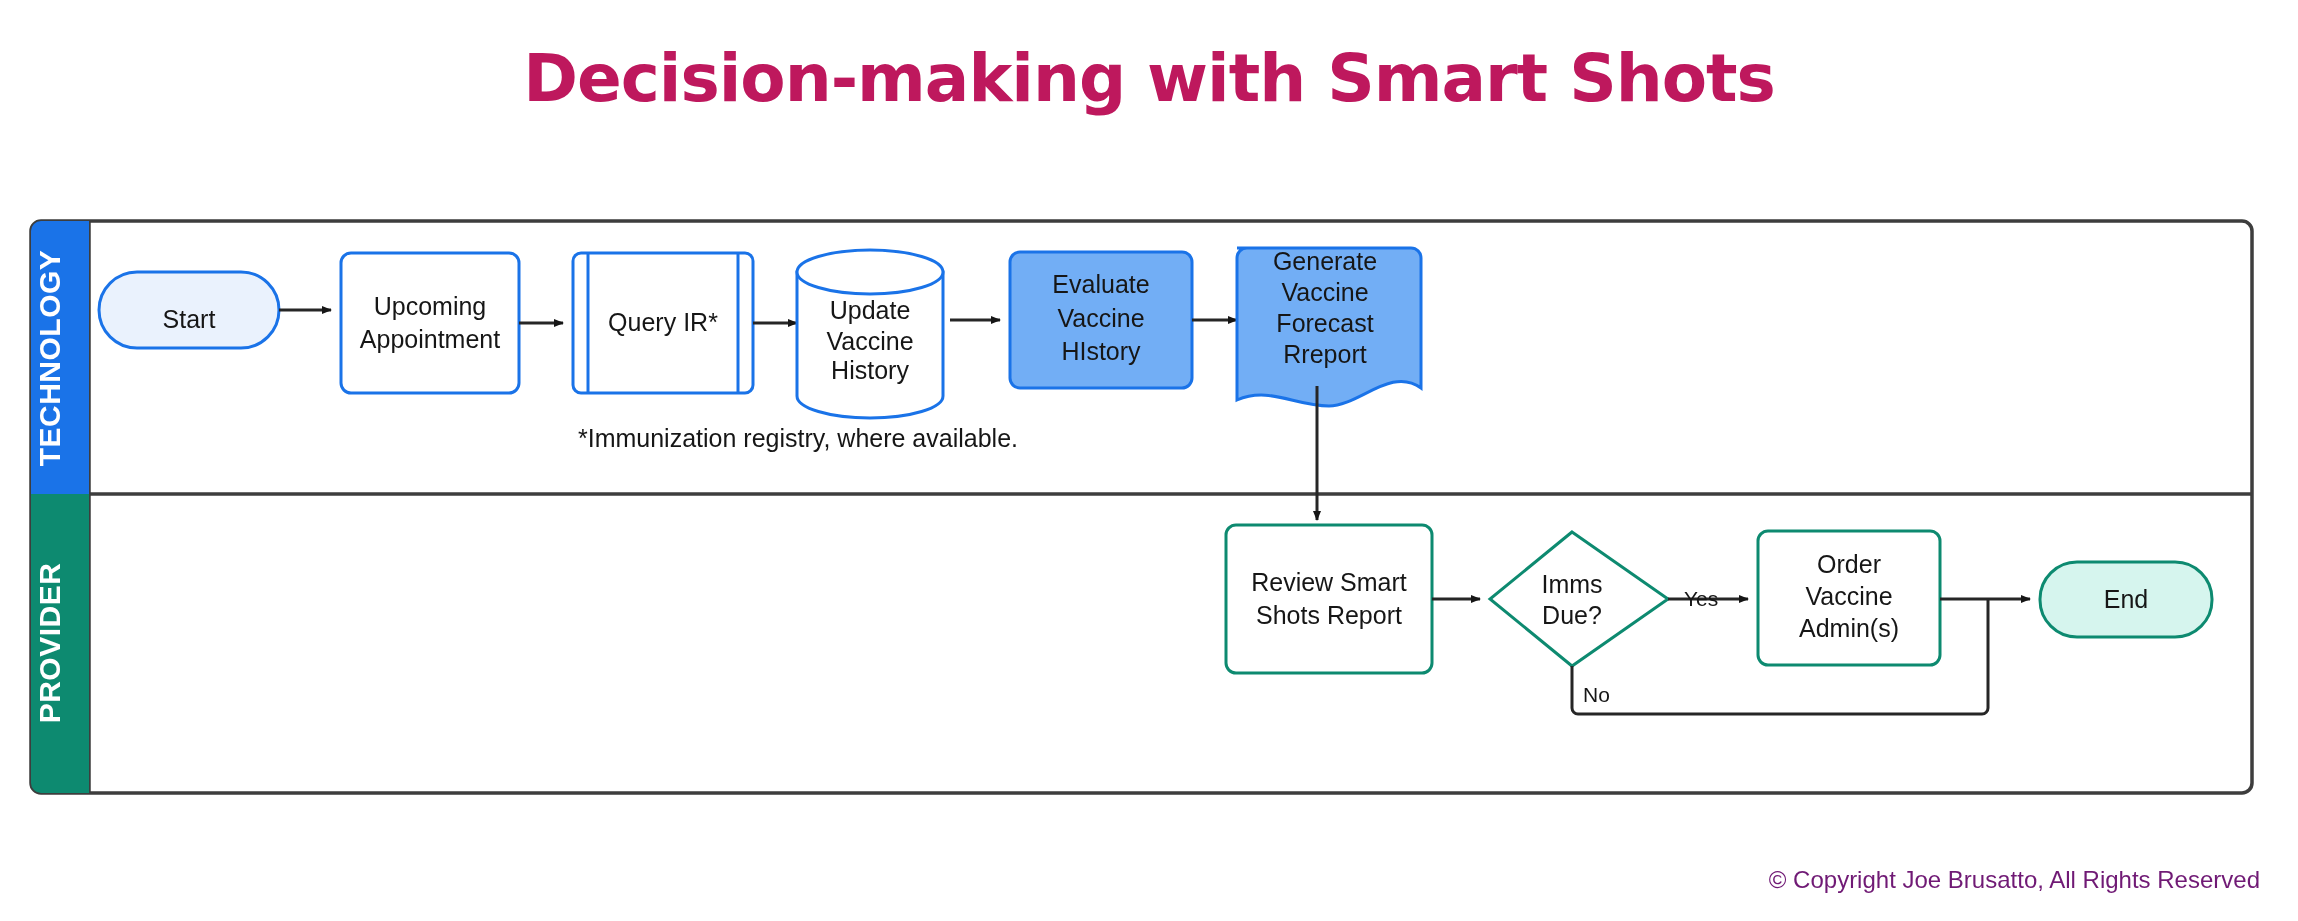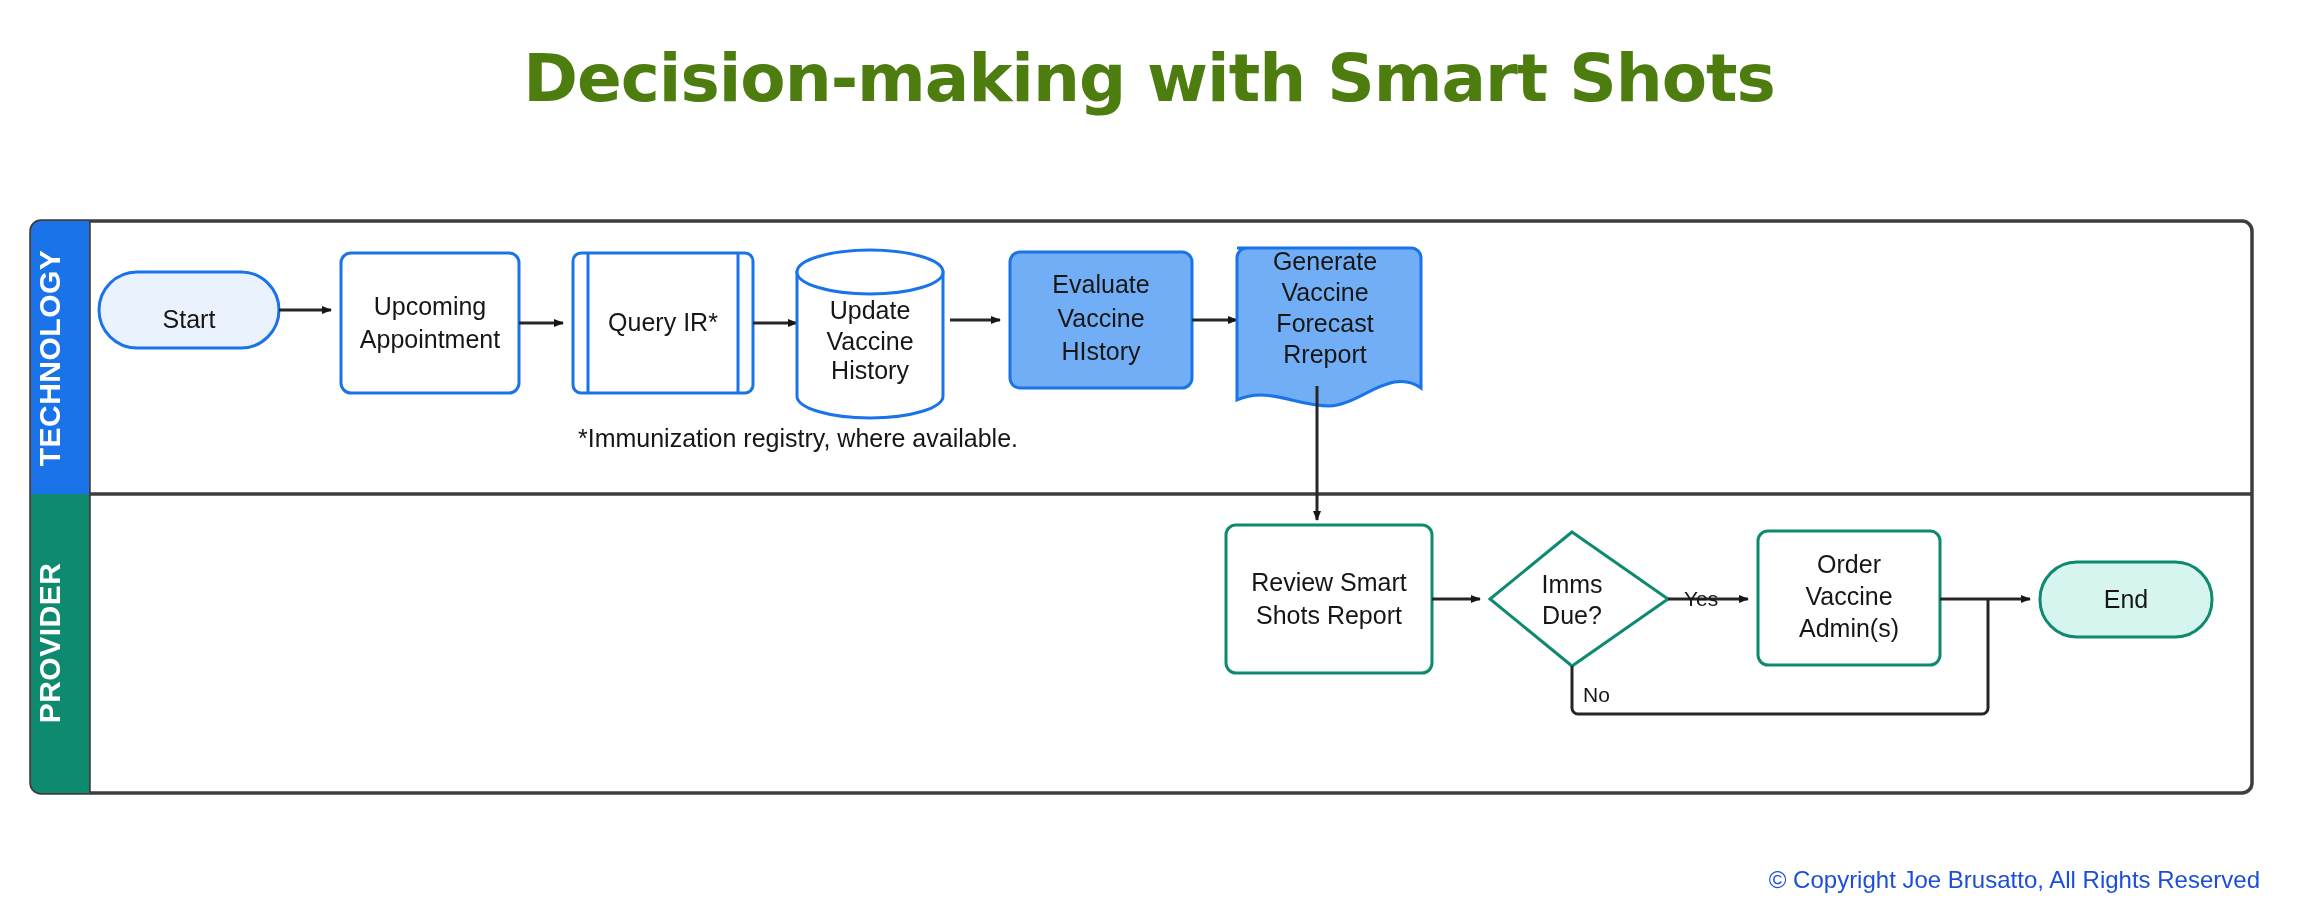--- a/index.html
+++ b/index.html
@@ -16,21 +16,21 @@
   }
   #page-title {
     position: absolute;
     left: 0;
     top: 40px;
     width: 2298px;
     text-align: center;
     font-size: 66px;
     font-weight: bold;
     letter-spacing: -1px;
-    color: #4d7c0f;
+    color: #be185d;
     font-family: "DejaVu Sans", sans-serif;
   }
   #diagram-wrap {
     position: absolute;
     left: 0;
     top: 0;
     width: 2298px;
     height: 921px;
   }
   svg { display: block; }
@@ -58,21 +58,21 @@
     font-family: "Liberation Sans", sans-serif;
     font-size: 25px;
     fill: #161616;
     text-anchor: middle;
   }
   .copyright-text {
     position: absolute;
     right: 38px;
     top: 866px;
     font-size: 24px;
-    color: #1d4ed8;
+    color: #701a75;
     font-family: "Liberation Sans", sans-serif;
     white-space: nowrap;
   }
   .flow-line {
     stroke: #262626;
     stroke-width: 3;
     fill: none;
   }
   .lane-frame {
     fill: none;

